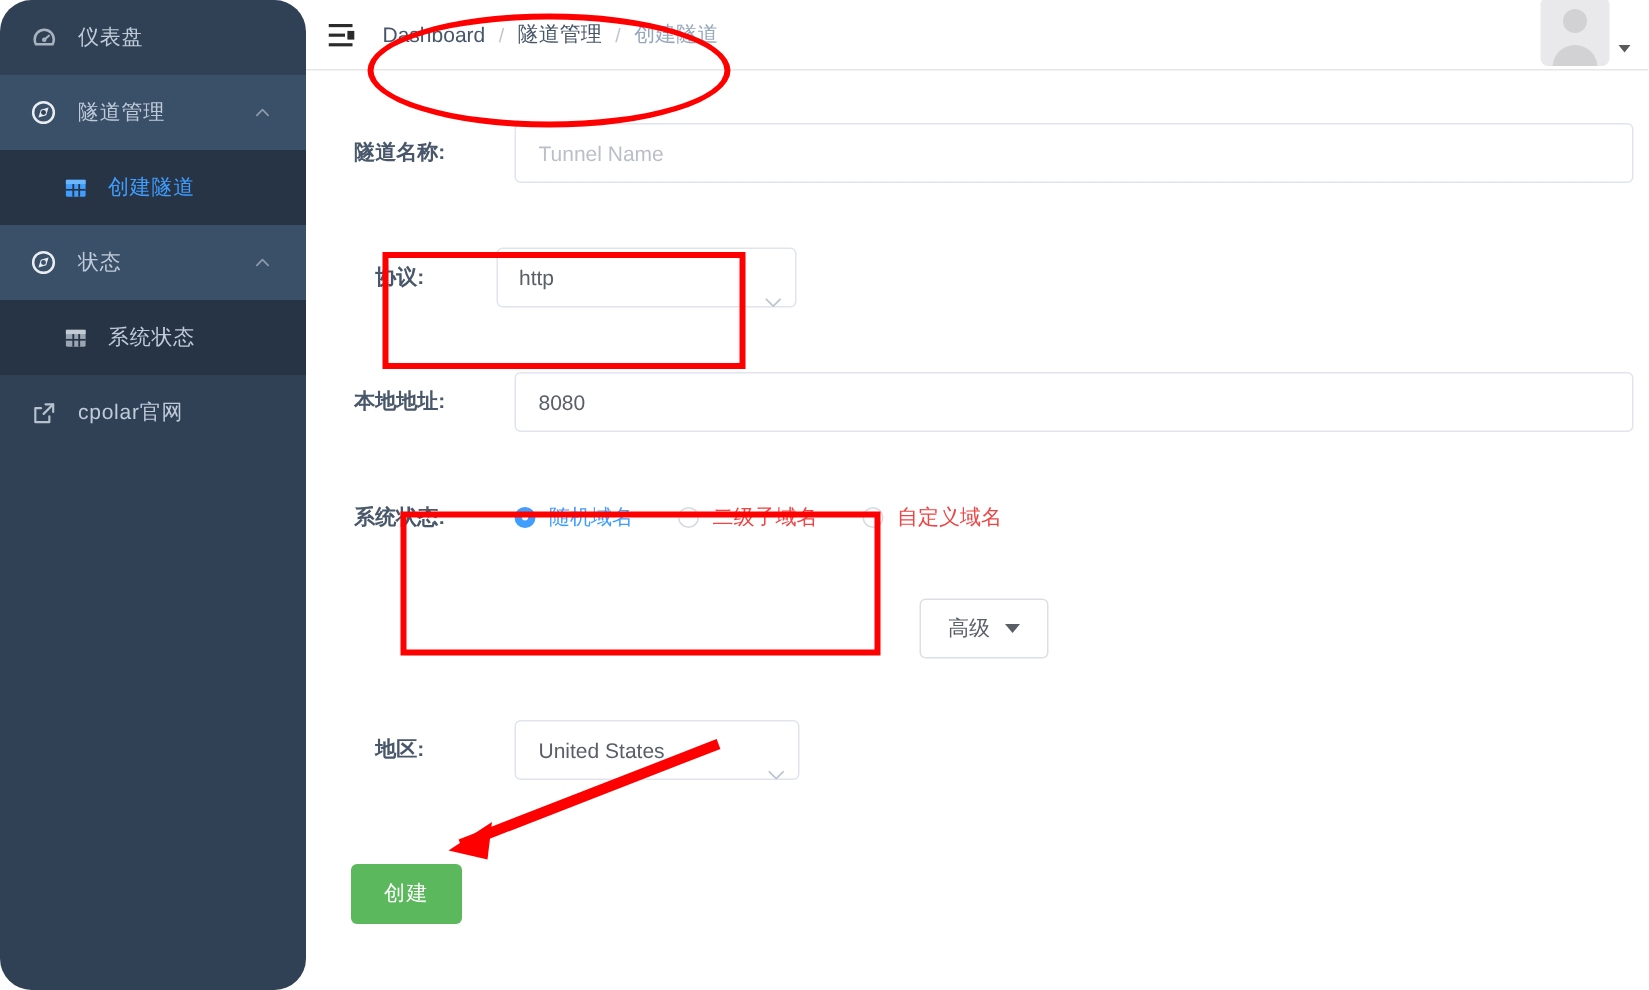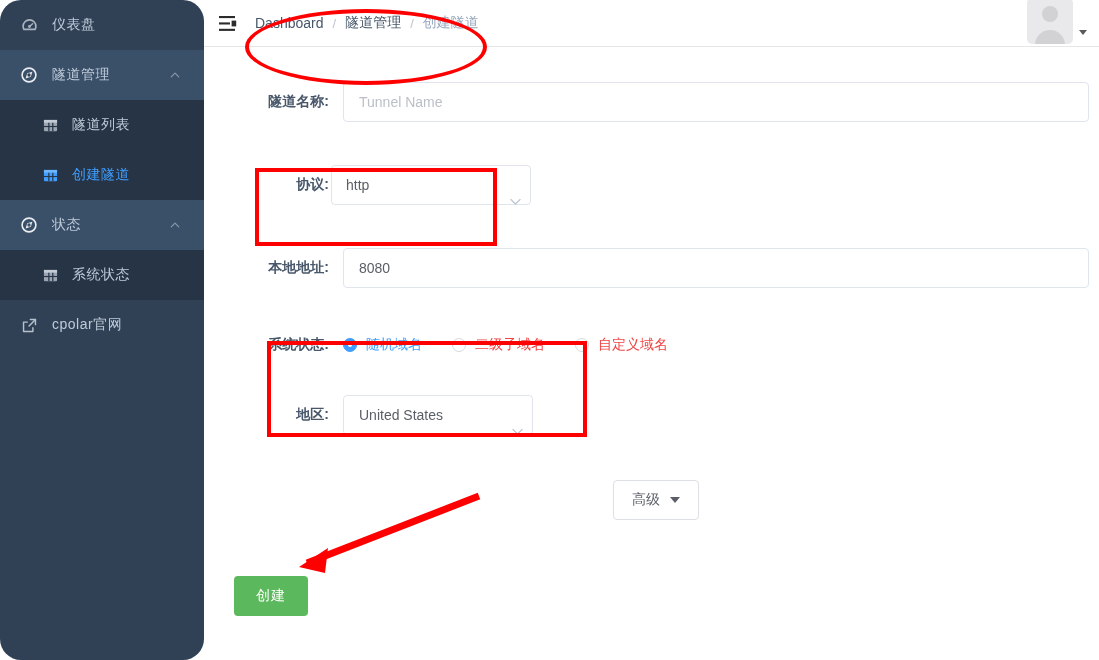--- a/index.html
+++ b/index.html
@@ -83,21 +83,21 @@
   .caret-dn{
     width:0;height:0;border-left:4px solid transparent;border-right:4px solid transparent;
     border-top:5px solid #5a5a5a;margin-left:6px;margin-top:22px;
   }
 
   
   .form{position:relative;padding-top:16px;}
   .row{display:flex;align-items:center;}
   .flabel{
     font-size:14px;color:#48576a;font-weight:bold;
-    text-align:right;white-space:nowrap;
+    text-align:center;white-space:nowrap;
   }
   .fctl{}
   .inp{
     height:40px;box-sizing:border-box;border:1px solid #dfe4ed;border-radius:4px;
     background:#fff;font-size:14px;color:#5a5e66;
     padding:0 15px;line-height:38px;white-space:nowrap;overflow:hidden;
   }
   .inp.ph{color:#bbbfc7;}
   .sel{
     position:relative;height:40px;box-sizing:border-box;
@@ -174,32 +174,20 @@
       </span>
       <span class="label">隧道管理</span>
       <span class="arrow">
         <svg width="12" height="12" viewBox="0 0 16 16">
           <path d="M3 10.5L8 5.5l5 5" fill="none" stroke="#b6c1cd" stroke-width="1.6" stroke-linecap="round" stroke-linejoin="round"></path>
         </svg>
       </span>
     </div>
 
     <div class="submenu">
-      <div class="sub-item">
-        <span class="ico">
-          <svg class="grid-ico" width="15" height="15" viewBox="0 0 16 16">
-            <rect x="1" y="2" width="14" height="12" rx="1" fill="#9aa5b1"></rect>
-            <rect x="1" y="2" width="14" height="3" fill="#c3cbd4"></rect>
-            <rect x="5.6" y="5" width="1.3" height="9" fill="#263445"></rect>
-            <rect x="9.8" y="5" width="1.3" height="9" fill="#263445"></rect>
-            <rect x="1" y="8.5" width="14" height="1.2" fill="#263445"></rect>
-          </svg>
-        </span>
-        <span class="label">隧道列表</span>
-      </div>
       <div class="sub-item active">
         <span class="ico">
           <svg class="grid-ico" width="15" height="15" viewBox="0 0 16 16">
             <rect x="1" y="2" width="14" height="12" rx="1" fill="#409eff"></rect>
             <rect x="1" y="2" width="14" height="3" fill="#6cb6ff"></rect>
             <rect x="5.6" y="5" width="1.3" height="9" fill="#263445"></rect>
             <rect x="9.8" y="5" width="1.3" height="9" fill="#263445"></rect>
             <rect x="1" y="8.5" width="14" height="1.2" fill="#263445"></rect>
           </svg>
         </span>
@@ -322,41 +310,41 @@
               <span class="rlabel">二级子域名</span>
             </div>
             <div class="radio">
               <span class="dot"></span>
               <span class="rlabel">自定义域名</span>
             </div>
           </div>
         </div>
       </div>
 
+      <div class="row" style="margin-top:45px;padding-left:409px;">
+        <div class="btn-adv">
+          <span>高级</span>
+          <span class="tri"></span>
+        </div>
+      </div>
+
       <div class="row" style="margin-top:41px;">
         <div class="flabel" style="width:125px;margin-right:14px;">地区:</div>
         <div class="fctl">
           <div class="sel" style="width:190px;">
             <span>United States</span>
             <span class="chev">
               <svg width="11" height="8" viewBox="0 0 12 8">
                 <path d="M1 1.3L6 6.2l5-4.9" fill="none" stroke="#bfc5cf" stroke-width="1.3" stroke-linecap="round" stroke-linejoin="round"></path>
               </svg>
             </span>
           </div>
         </div>
       </div>
 
-      <div class="row" style="margin-top:45px;padding-left:409px;">
-        <div class="btn-adv">
-          <span>高级</span>
-          <span class="tri"></span>
-        </div>
-      </div>
-
       <div class="row" style="margin-top:56px;padding-left:30px;">
         <div class="btn-create">
           <span>创建</span>
         </div>
       </div>
 
     </div>
 
     <div class="anno anno-ellipse" style="left:41px;top:9px;width:242px;height:76px;"></div>
 

